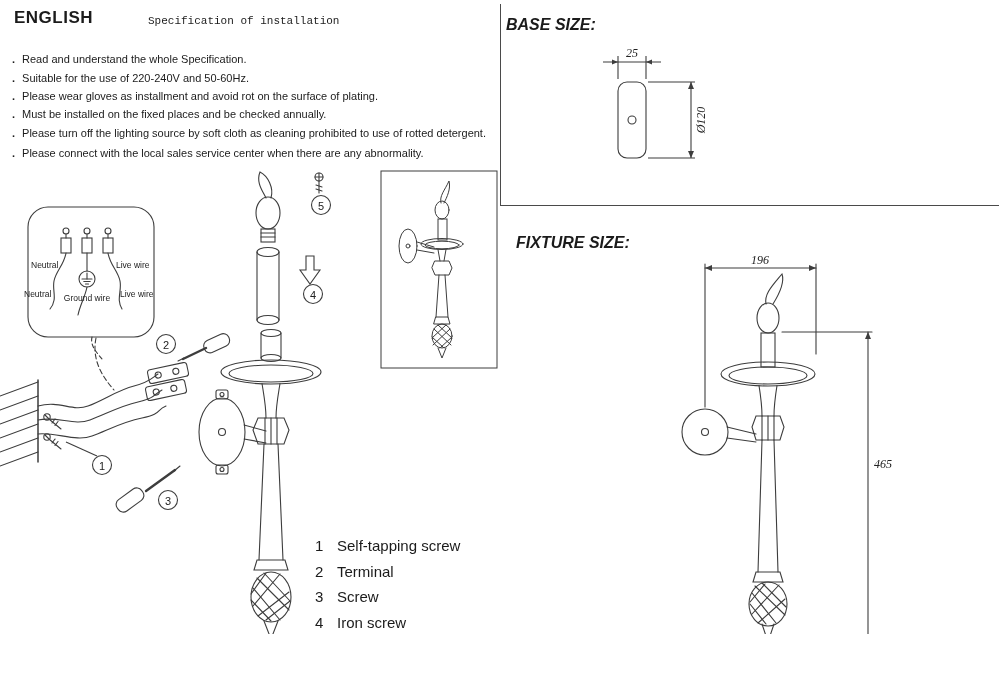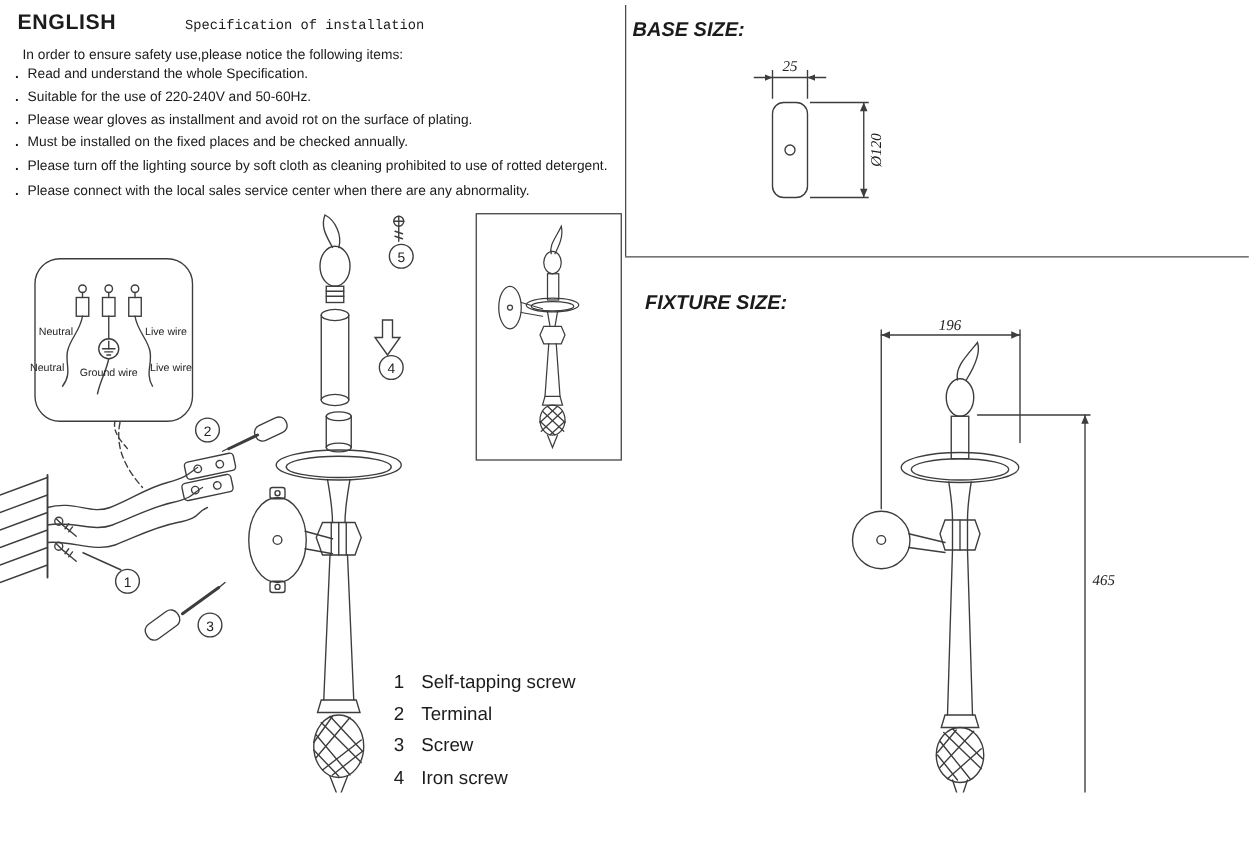--- a/index.html
+++ b/index.html
@@ -32,21 +32,20 @@
   .inset-svg{left:380px;top:170px;width:118px;height:200px;}
 </style>
 </head>
 <body>
 
 <div class="page">
 
   <div class="abs lang">ENGLISH</div>
   <div class="abs subtitle">Specification of installation</div>
 
-  <div class="abs intro">In order to ensure safety use,please notice the following items:</div>
   <div class="abs s-item" style="top:53px">
       <span class="b">.</span>
       <span>Read and understand the whole Specification.</span>
     </div>
   <div class="abs s-item" style="top:72px">
       <span class="b">.</span>
       <span>Suitable for the use of 220-240V and 50-60Hz.</span>
     </div>
   <div class="abs s-item" style="top:90px">
       <span class="b">.</span>

